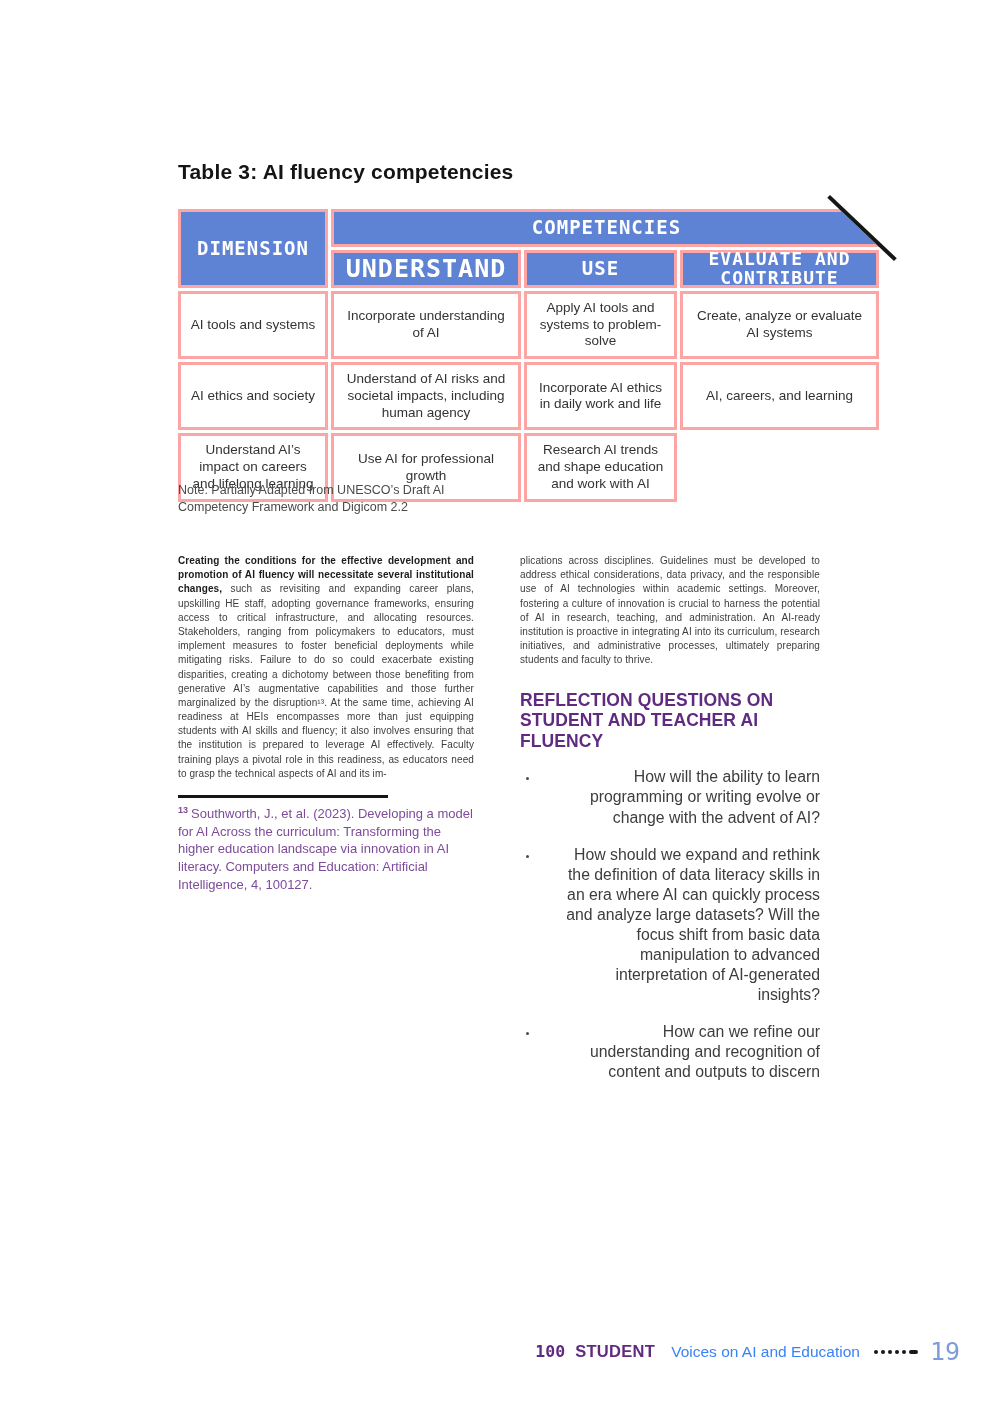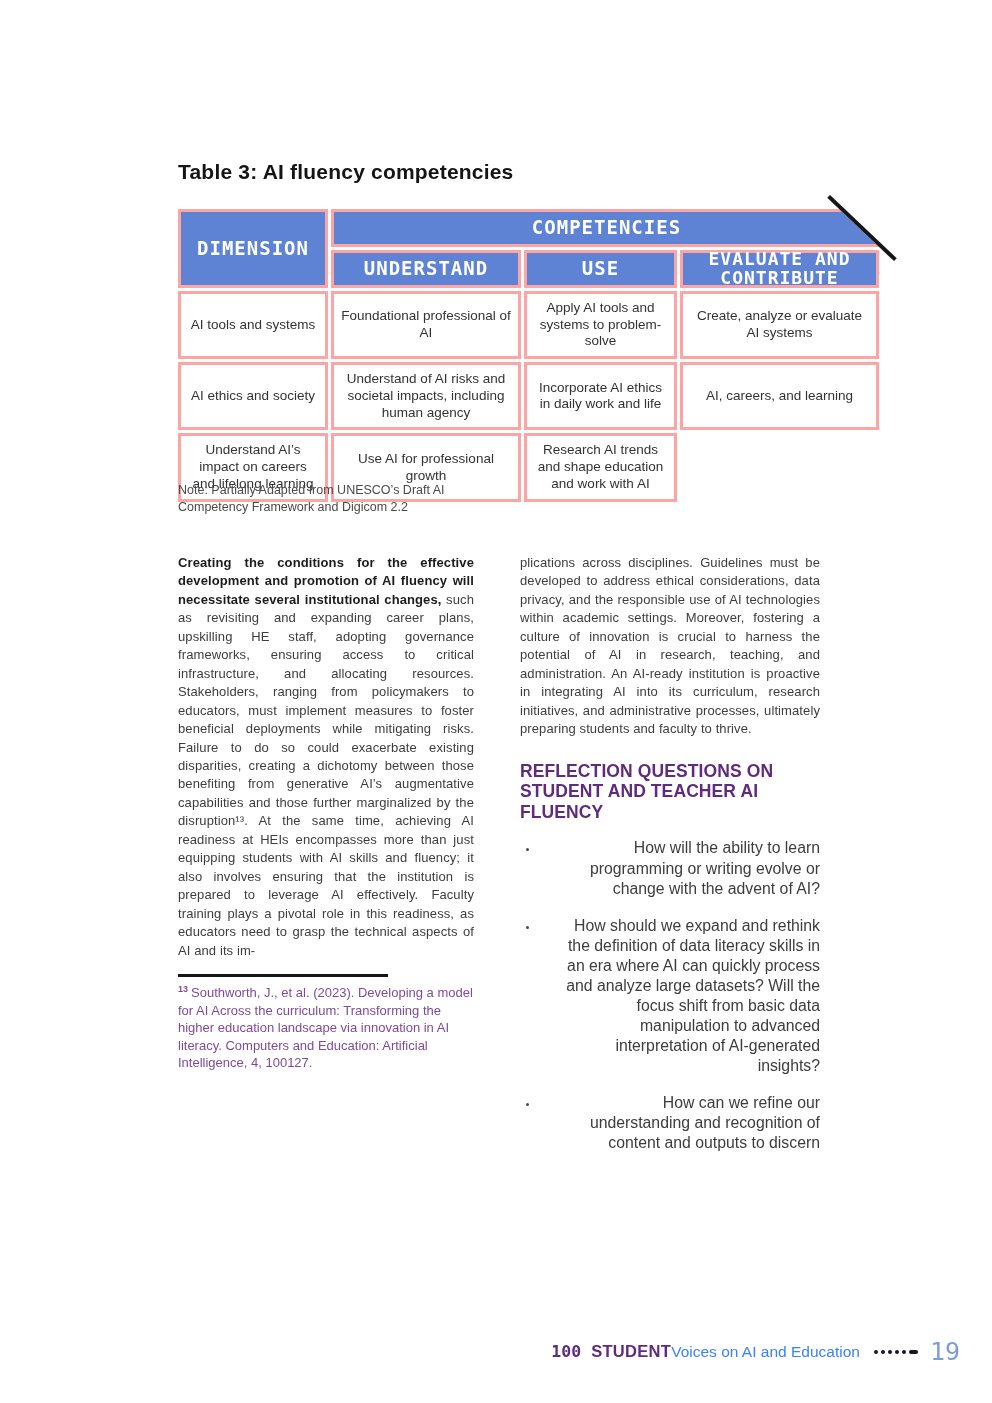--- a/index.html
+++ b/index.html
@@ -54,21 +54,21 @@
     letter-spacing: 1px;
     line-height: 1.05;
   }
   .th-dimension { grid-column: 1; grid-row: 1 / 3; font-size: 19px; }
   .th-competencies {
     grid-column: 2 / 5; grid-row: 1;
     clip-path: polygon(0 0, calc(100% - 40px) 0, 100% 100%, 0 100%);
     border-right: none;
     font-size: 19px;
   }
-  .th-understand { grid-column: 2; grid-row: 2; font-size: 19px; }
+  .th-understand { grid-column: 2; grid-row: 2; font-size: 25px; }
   .th-use        { grid-column: 3; grid-row: 2; font-size: 19px; }
   .th-evaluate   { grid-column: 4; grid-row: 2; }
   .td {
     background: #ffffff;
     color: #333333;
     font-size: 13.5px;
     line-height: 1.24;
     min-height: 57px;
     padding: 6px 7px;
   }
@@ -99,21 +99,21 @@
     position: absolute;
     top: 554px;
     left: 178px;
     width: 642px;
     display: flex;
     gap: 46px;
   }
   .col-left  { width: 296px; }
   .col-right { width: 300px; }
   .body-par {
-    font-size: 13px;
+    font-size: 10px;
     line-height: 1.42;
     color: #3d3d3d;
     text-align: justify;
     letter-spacing: 0.1px;
   }
   .body-par strong { color: #1c1c1c; }
 
   .footnote-rule {
     width: 210px;
     height: 3px;
@@ -177,21 +177,21 @@
     font-family: "DejaVu Sans Mono", monospace;
     font-weight: bold;
     font-size: 16.5px;
     color: #5f2a7f;
     margin-right: 10px;
   }
   .footer-bold {
     font-weight: bold;
     font-size: 16.5px;
     color: #5f2a7f;
-    margin-right: 0;
+    margin-right: 16px;
     letter-spacing: 0.3px;
   }
   .footer-rest {
     font-size: 15.5px;
     color: #3b82f6;
     margin-right: 14px;
   }
   .footer-dots { display: flex; align-items: center; gap: 3px; margin-right: 12px; }
   .footer-dots .dot  { width: 4px; height: 4px; border-radius: 50%; background: #17171f; }
   .footer-dots .dash { width: 9px; height: 4px; border-radius: 2px; background: #17171f; }
@@ -210,21 +210,21 @@
 
   <div class="ai-table-wrap">
     <div class="ai-table">
       <div class="cell th th-dimension">DIMENSION</div>
       <div class="cell th th-competencies">COMPETENCIES</div>
       <div class="cell th th-understand">UNDERSTAND</div>
       <div class="cell th th-use">USE</div>
       <div class="cell th th-evaluate">EVALUATE AND CONTRIBUTE</div>
 
       <div class="cell td">AI tools and systems</div>
-      <div class="cell td">Foundational professional of AI</div>
+      <div class="cell td">Incorporate understanding of AI</div>
       <div class="cell td">Apply AI tools and systems to problem-solve</div>
       <div class="cell td">Create, analyze or evaluate AI systems</div>
 
       <div class="cell td">AI ethics and society</div>
       <div class="cell td">Understand of AI risks and societal impacts, including human agency</div>
       <div class="cell td">Incorporate AI ethics in daily work and life</div>
 
       <div class="cell td">AI, careers, and learning</div>
       <div class="cell td">Understand AI’s impact on careers and lifelong learning</div>
       <div class="cell td">Use AI for professional growth</div>

